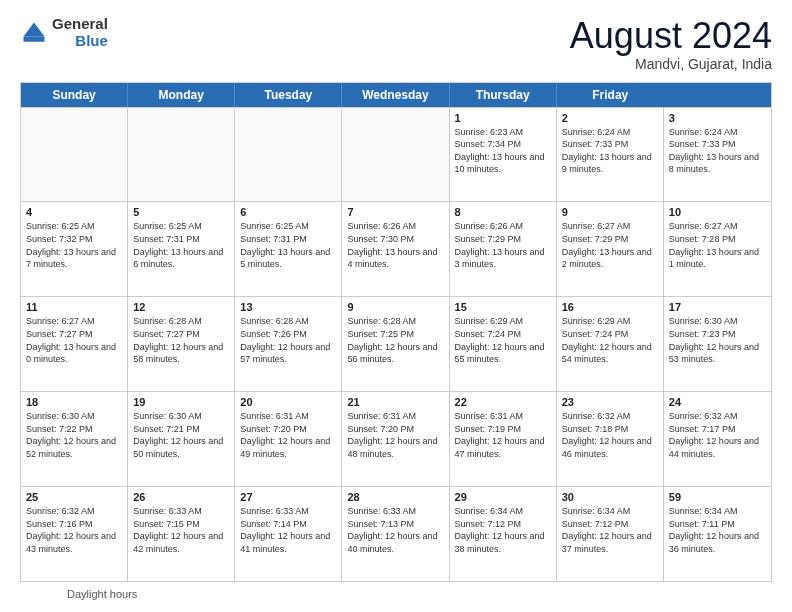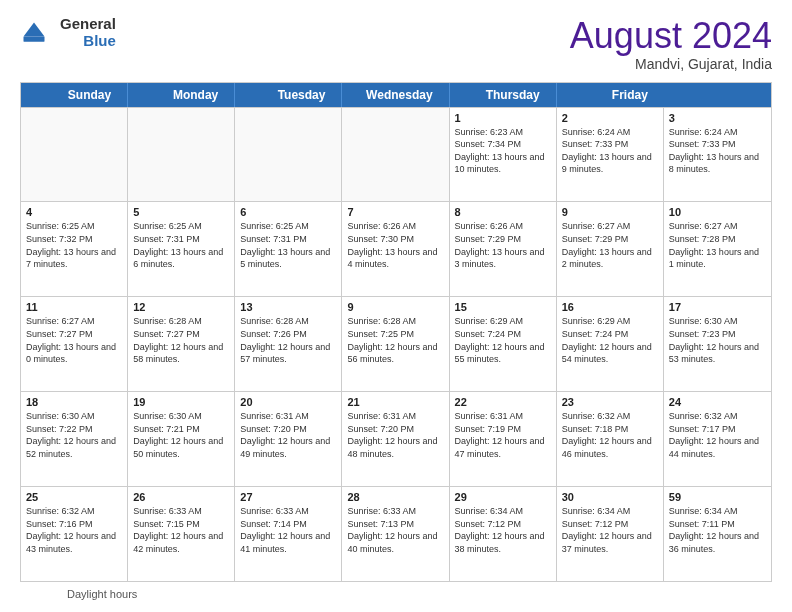--- a/index.html
+++ b/index.html
@@ -19,21 +19,21 @@
     }
     .header {
       display: flex;
       justify-content: space-between;
       align-items: flex-start;
       margin-bottom: 10px;
     }
     .logo {
       display: flex;
       align-items: center;
-      gap: 12px;
+      gap: 4px;
     }
     .logo-text {
       display: flex;
       flex-direction: column;
       line-height: 1.1;
     }
     .logo-general {
       font-size: 15px;
       font-weight: bold;
       color: #333;
@@ -47,21 +47,21 @@
     .logo-icon {
       width: 28px;
       height: 28px;
     }
     .title-area {
       text-align: right;
     }
     .month-year {
       font-size: 36px;
       font-weight: normal;
-      color: #4c1d95;
+      color: #0f172a;
       line-height: 1.1;
     }
     .location {
       font-size: 14px;
       color: #444;
     }
     .calendar {
       flex: 1;
       display: flex;
       flex-direction: column;
@@ -69,21 +69,21 @@
     }
     .cal-header {
       display: grid;
       grid-template-columns: repeat(7, 1fr);
       background: #2a6db5;
     }
     .cal-header-cell {
       color: #fff;
       font-size: 12px;
       font-weight: bold;
-      text-align: right;
+      text-align: center;
       padding: 5px 16px;
       border-right: 1px solid #4a8dd5;
     }
     .cal-header-cell:last-child {
       border-right: none;
     }
     .cal-body {
       flex: 1;
       display: grid;
       grid-template-rows: repeat(5, 1fr);

